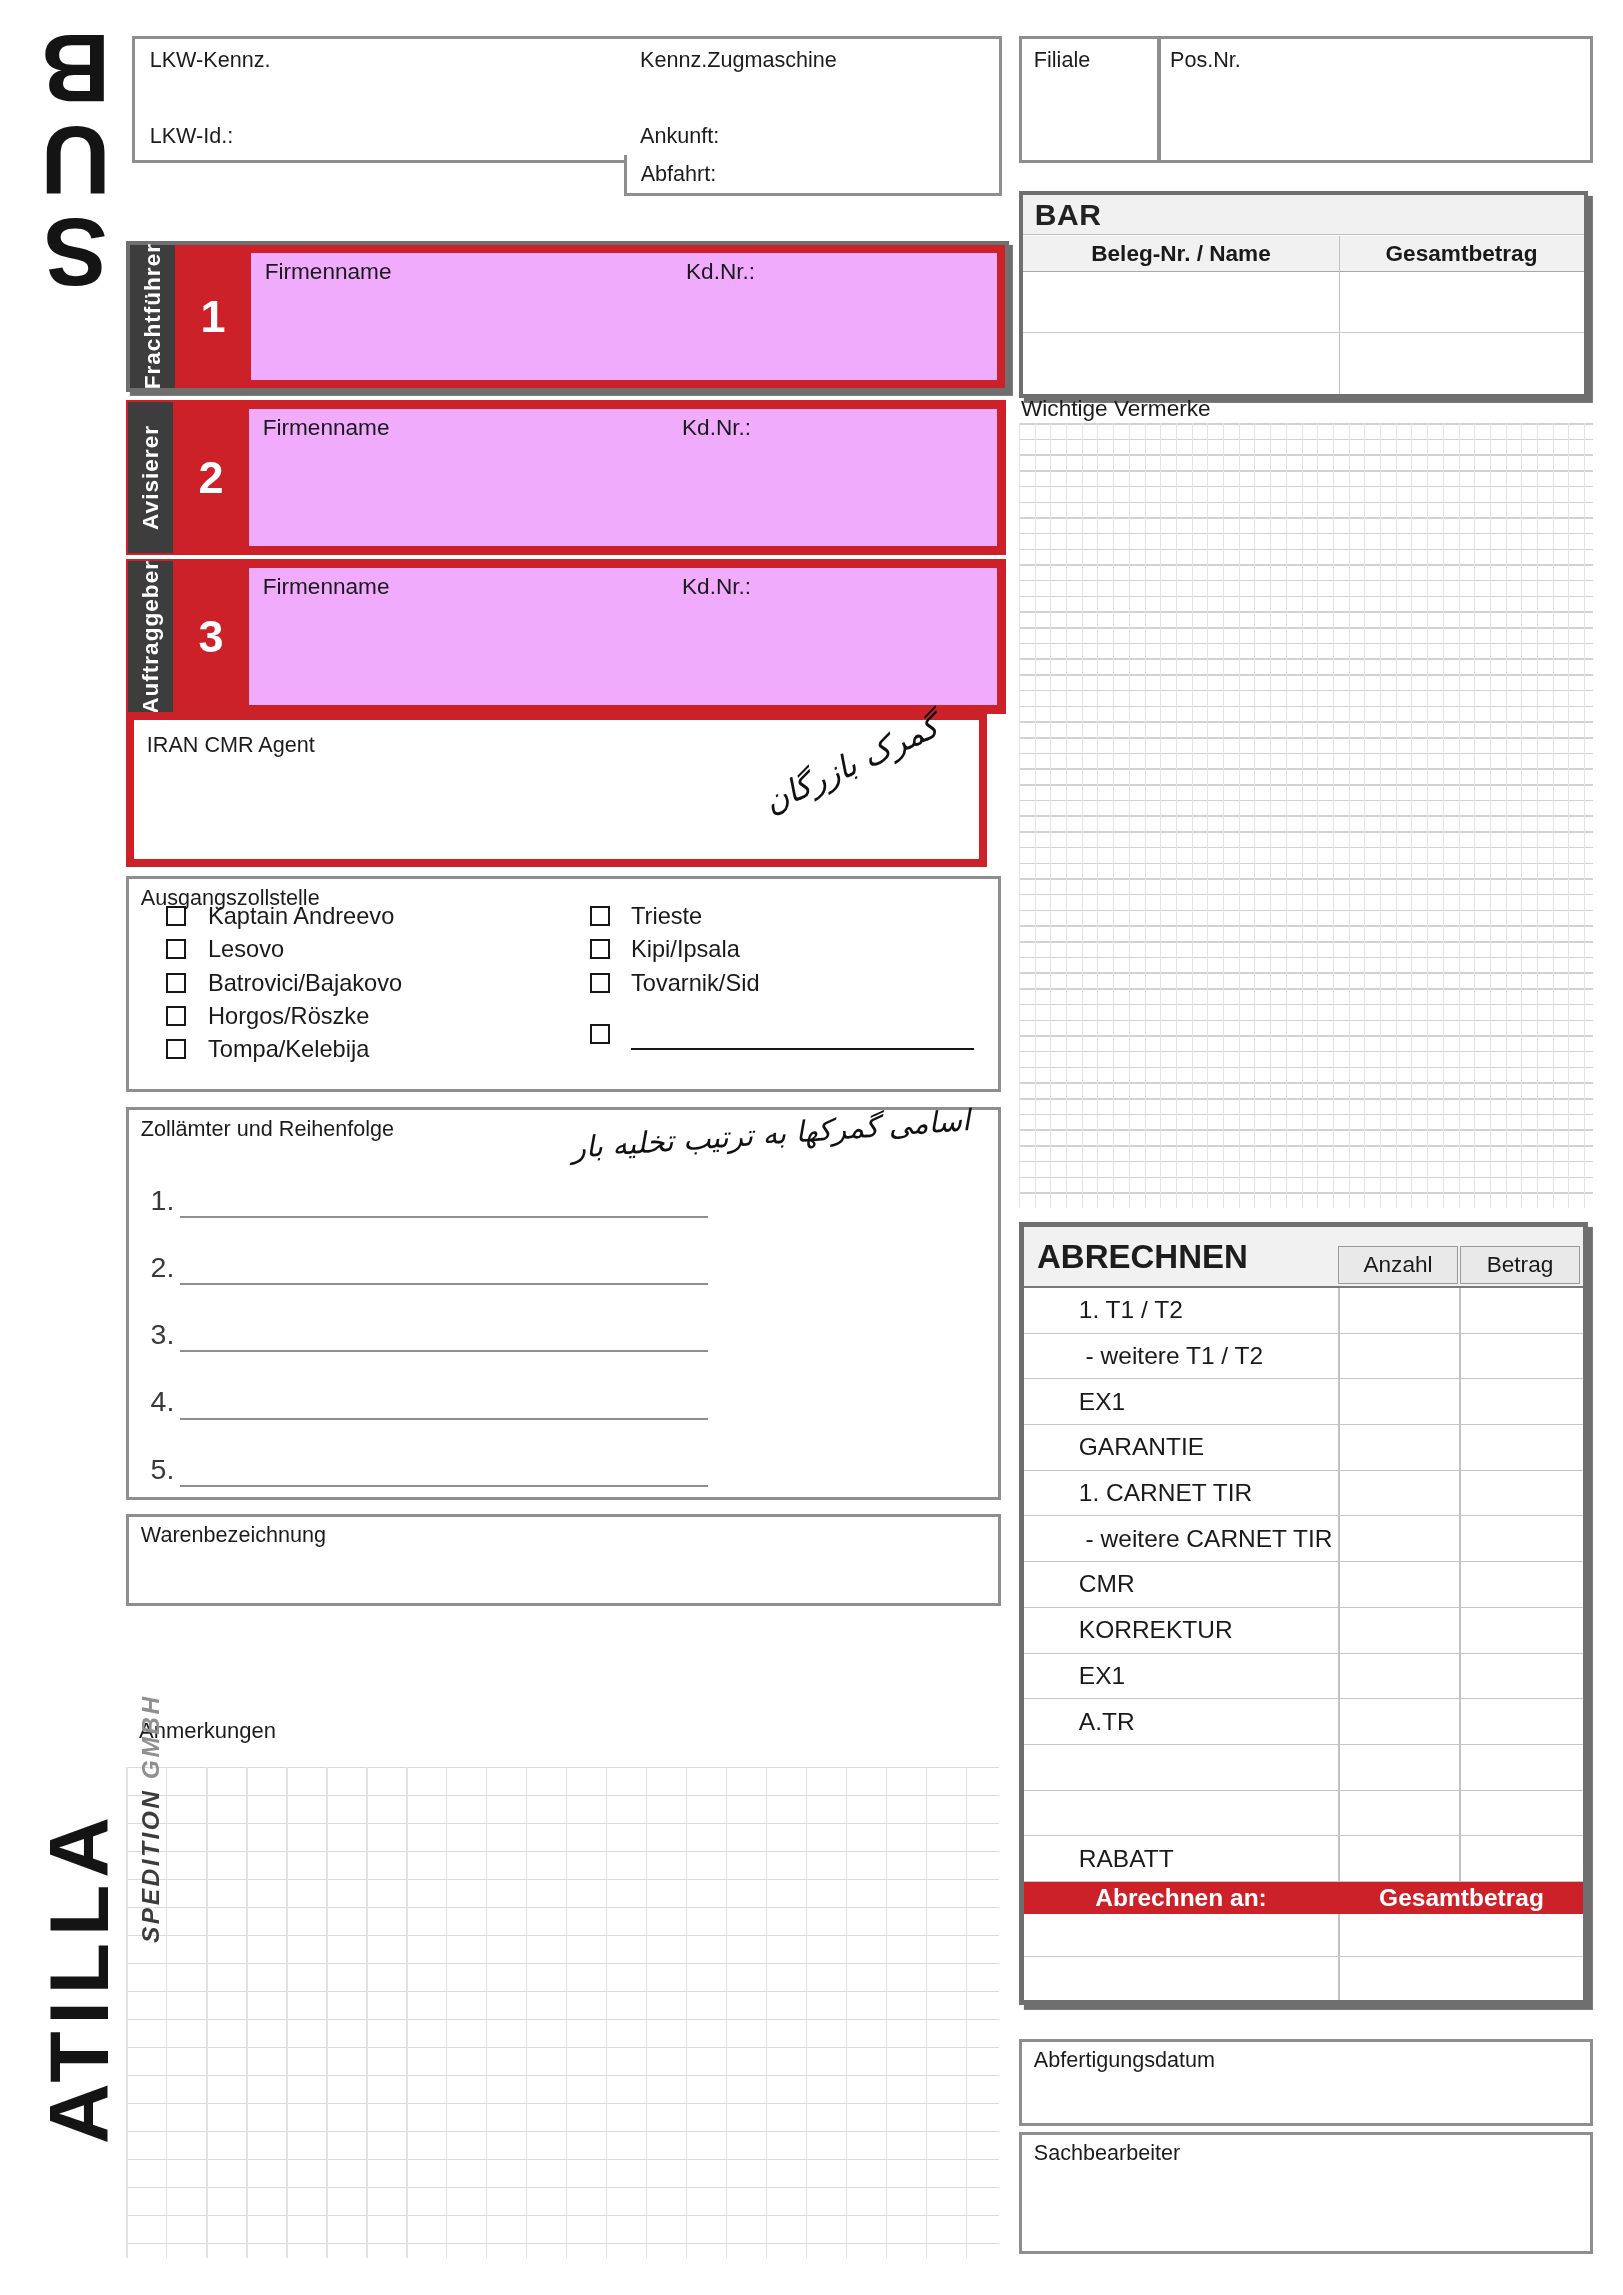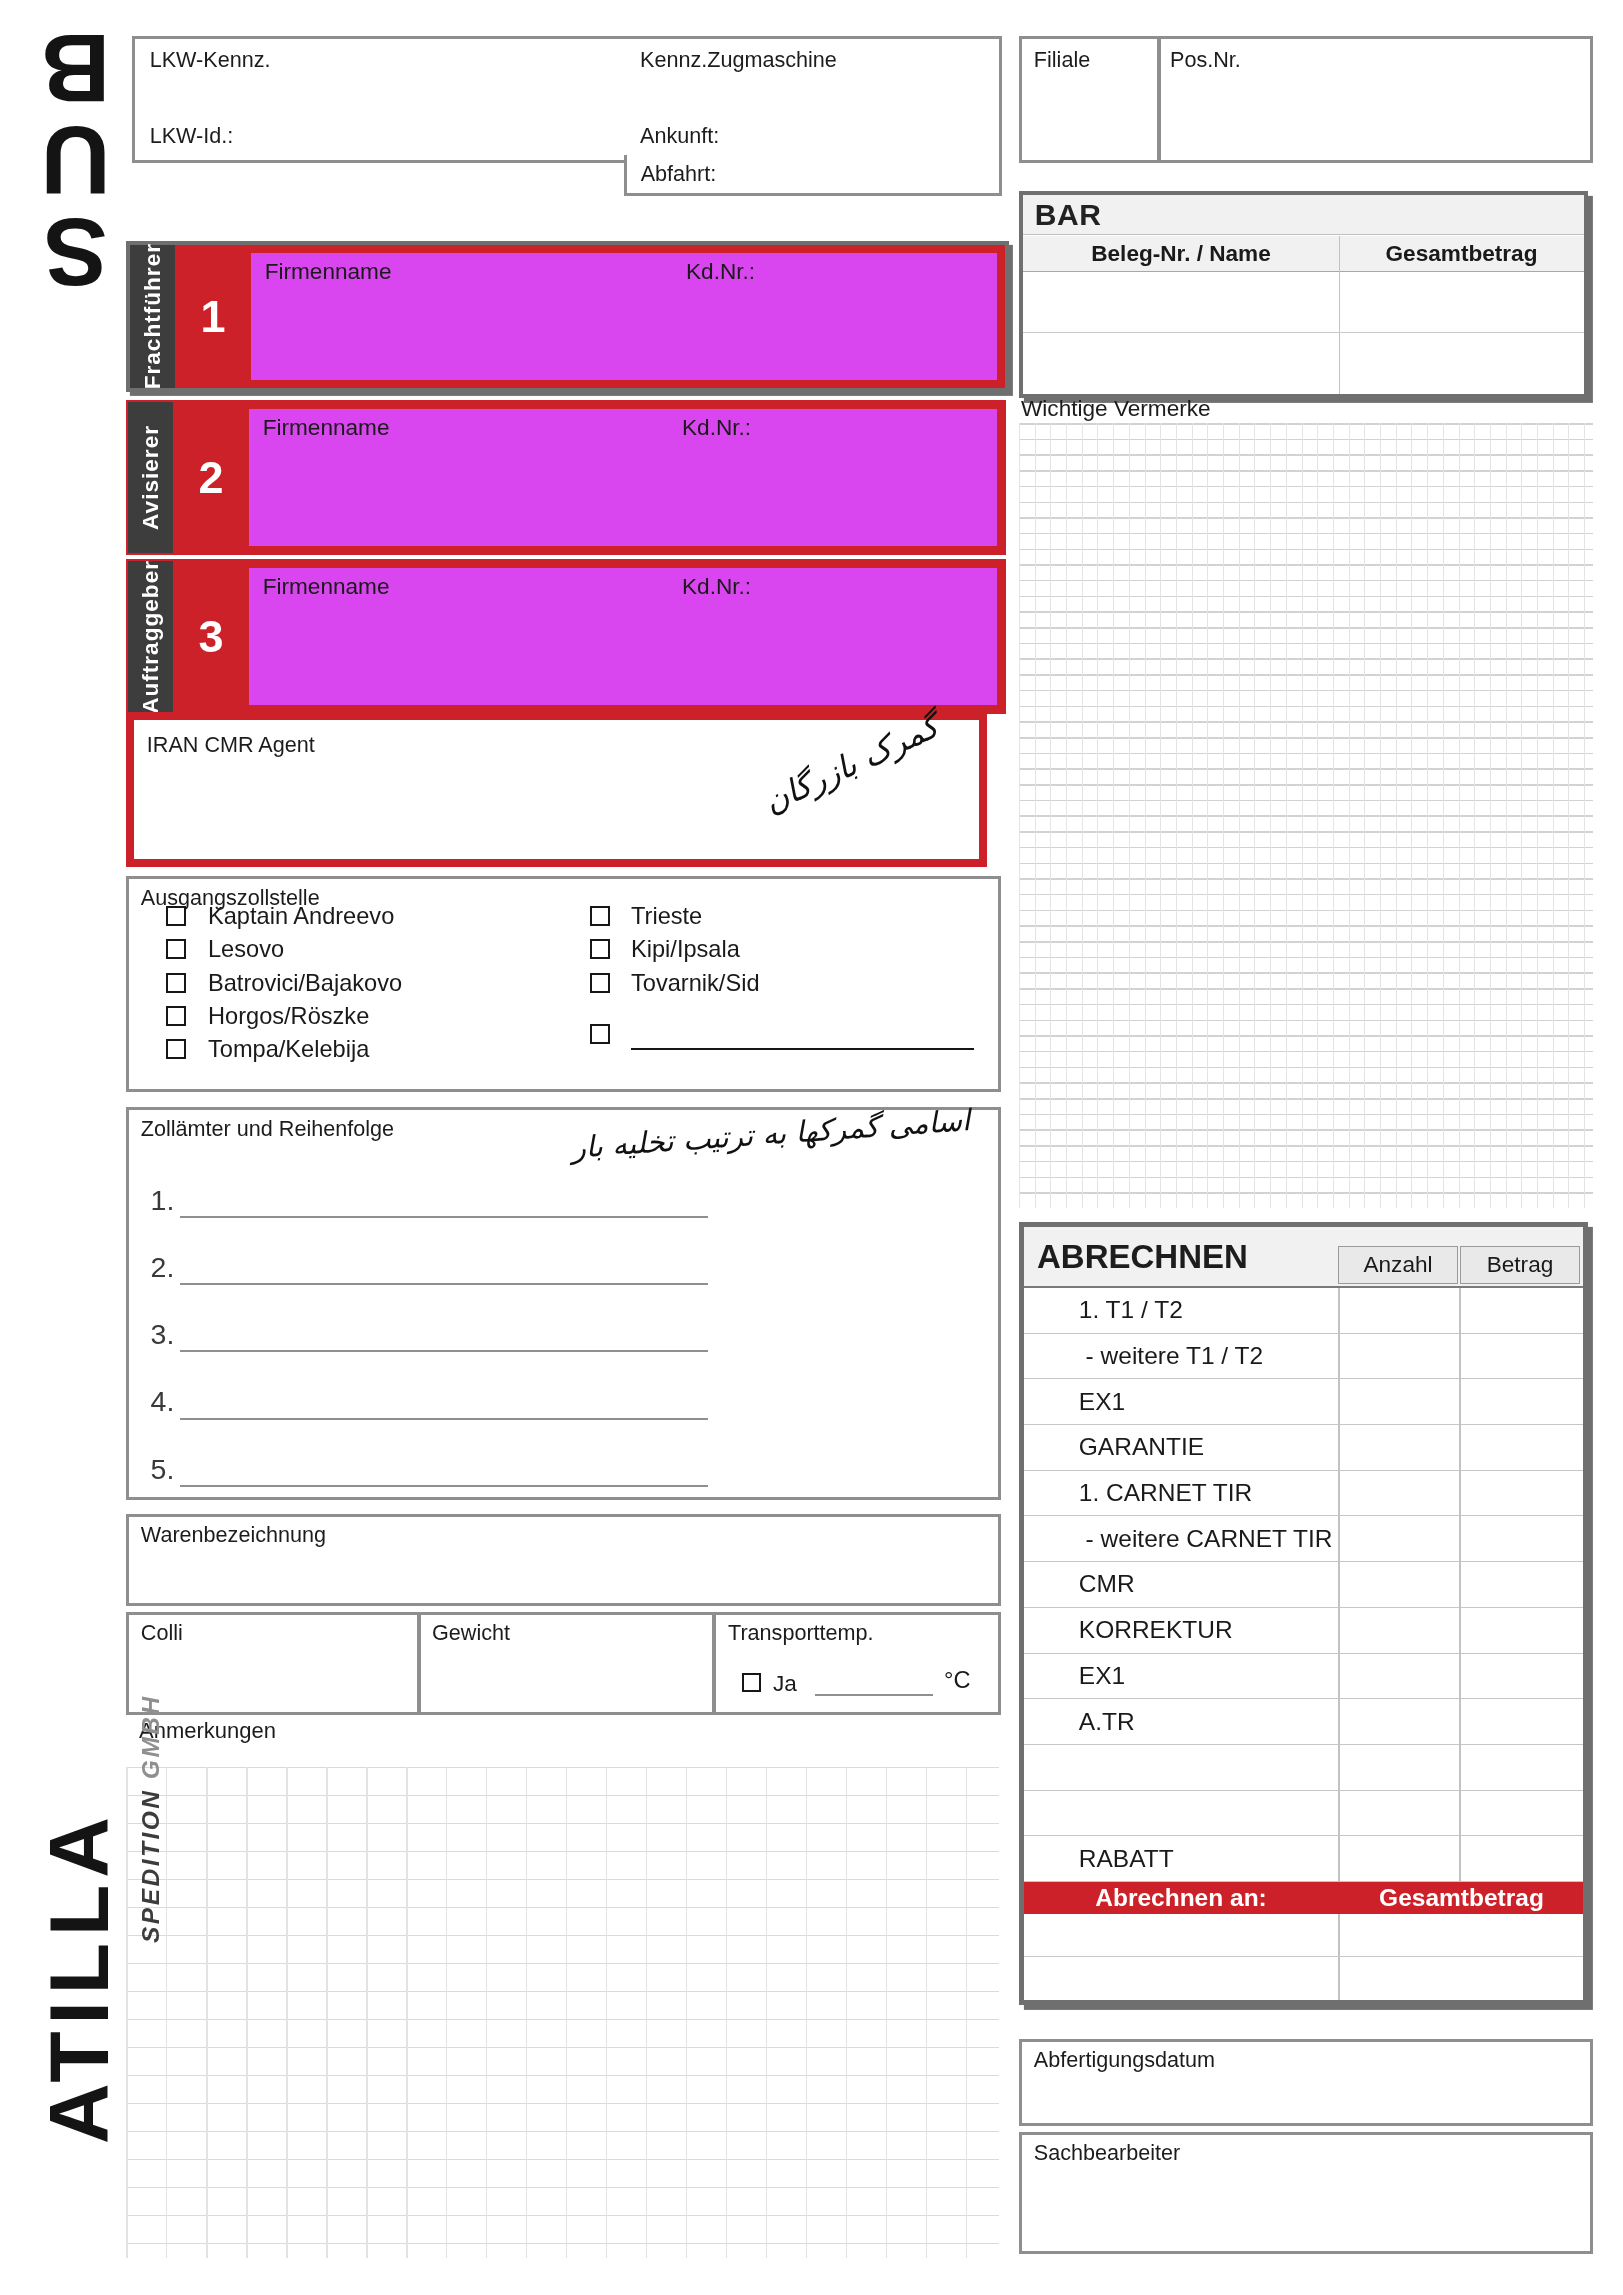--- a/index.html
+++ b/index.html
@@ -21,21 +21,21 @@
   .brand-atilla { font-weight:bold; font-size:84px; letter-spacing:6.9px; color:#141414; line-height:98px; }
   .brand-sped { font-weight:bold; font-style:italic; font-size:24.5px; letter-spacing:2.5px; color:#3c3c3c; line-height:44px; }
   .brand-sped .gmbh { color:#8f8f8f; }
 
   
   .party { position:absolute; background:#cc2128; }
   .party .strip { position:absolute; background:#3d3d3d; display:flex; align-items:center; justify-content:center; }
   .party .strip span { color:#fff; font-weight:bold; font-size:22.6px; letter-spacing:1px; }
   .party .num { position:absolute; display:flex; align-items:center; justify-content:center;
                 color:#fff; font-weight:bold; font-size:45px; }
-  .party .inner { position:absolute; background:#d946ef; }
+  .party .inner { position:absolute; background:#f0abfc; }
   .inner .fname { position:absolute; left:13.7px; top:5.9px; font-size:22.6px; }
   .inner .kdnr  { position:absolute; top:5.9px; font-size:22.6px; }
 
   .cb { position:absolute; width:19.6px; height:19.6px; border:2.5px solid #161616; background:#fff; }
   .cbl { position:absolute; font-size:23.6px; line-height:21.6px; white-space:nowrap; }
   .fill-line { position:absolute; border-top:2.5px solid #161616; }
   .fill-line.gray { border-top:2px solid #8f8f8f; }
 
   .handwriting { position:absolute; direction:rtl; font-family:"DejaVu Sans", sans-serif; font-style:italic;
                  color:#111; white-space:nowrap; }
@@ -191,31 +191,20 @@
     <span class="lbl" style="left:21.6px; top:275px; font-size:28.5px; color:#3a3a3a;">4.</span>
     <div class="fill-line gray" style="left:51px; top:308px; width:528px;"></div>
     <span class="lbl" style="left:21.6px; top:343px; font-size:28.5px; color:#3a3a3a;">5.</span>
     <div class="fill-line gray" style="left:51px; top:375px; width:528px;"></div>
   </div>
 
   <div class="box" style="left:126px; top:1514px; width:875px; height:92px;">
     <span class="lbl" style="left:11.8px; top:4.9px;">Warenbezeichnung</span>
   </div>
 
-  <div class="box" style="left:126px; top:1612px; width:875px; height:103px;">
-    <div class="abs" style="left:288px; top:0; bottom:0; width:3.9px; background:#8e8e8e;"></div>
-    <div class="abs" style="left:583px; top:0; bottom:0; width:3.9px; background:#8e8e8e;"></div>
-    <span class="lbl" style="left:11.8px; top:4.9px;">Colli</span>
-    <span class="lbl" style="left:303px; top:4.9px;">Gewicht</span>
-    <span class="lbl" style="left:599px; top:4.9px;">Transporttemp.</span>
-    <span class="cb" style="left:613px; top:58px; width:18.6px; height:18.6px;"></span>
-    <span class="cbl" style="left:644px; top:58px; font-size:22.6px;">Ja</span>
-    <div class="fill-line gray" style="left:686px; top:79px; width:118px;"></div>
-    <span class="cbl" style="left:815px; top:55px; font-size:23.6px;">°C</span>
-  </div>
 
   <span class="lbl" style="left:139px; top:1718px; font-size:22px;">Anmerkungen</span>
   <div class="grid-lg" style="left:126px; top:1767px; width:873px; height:491px;"></div>
 
   <div class="frame" style="left:1019px; top:1222px; width:569px; height:783px; border-width:5.9px;">
     <div class="ab-title">
       <span>ABRECHNEN</span>
     </div>
     <div class="ab-colhead" style="left:314px; top:18.6px; width:120px; height:38px;">Anzahl</div>
     <div class="ab-colhead" style="left:436px; top:18.6px; width:120px; height:38px;">Betrag</div>

